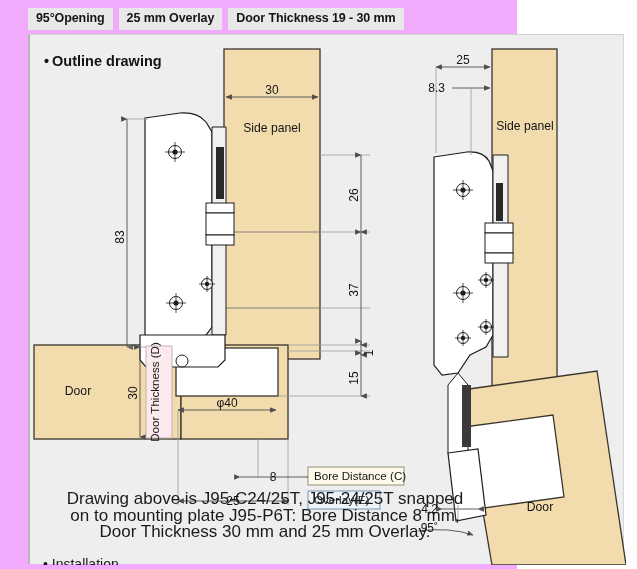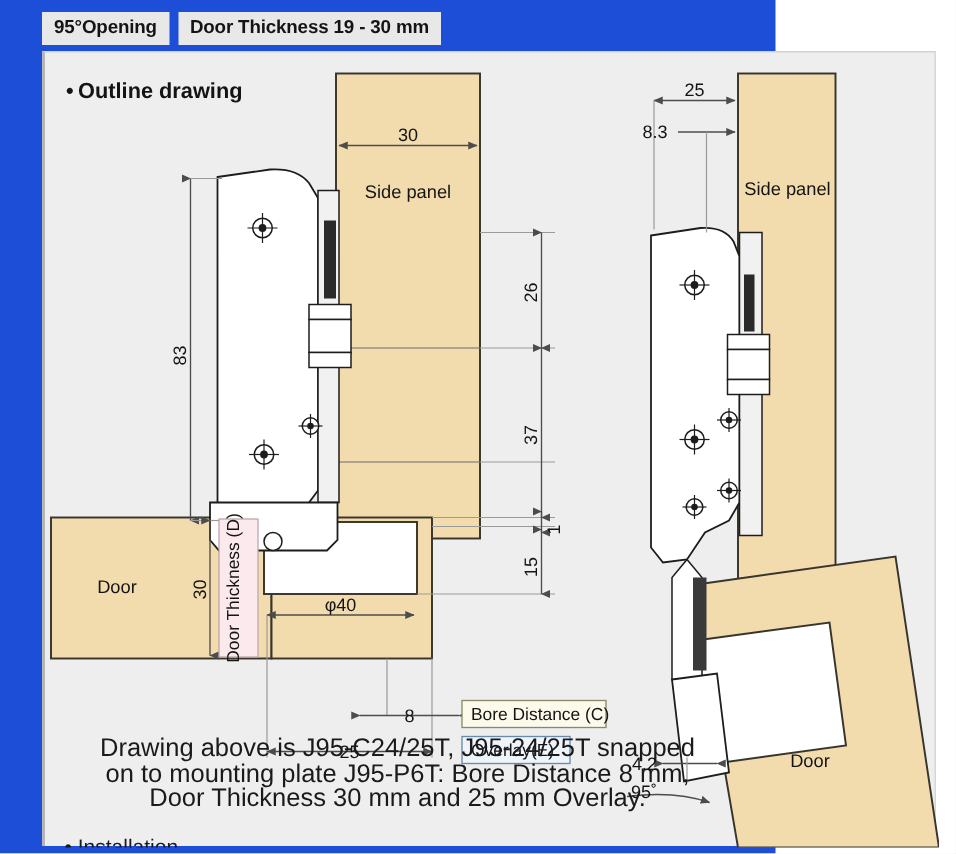--- a/index.html
+++ b/index.html
@@ -5,21 +5,21 @@
   html, body {
     margin: 0; padding: 0;
     width: 637px; height: 569px;
     background: #ffffff;
     font-family: "Liberation Sans", sans-serif;
     overflow: hidden;
   }
   #root {
     position: relative;
     width: 517px; height: 569px;
-    background: #1d4ed8;
+    background: #f0abfc;
   }
   
   .tabbar {
     position: absolute;
     left: 28px; top: 8px;
     display: flex;
     gap: 6px;
     align-items: flex-start;
   }
   .tab {
@@ -103,20 +103,21 @@
   }
   .arrowhead { fill: #4c4c4c; stroke: none; }
 </style>
 </head>
 <body>
 
 <div id="root">
 
   <div class="tabbar">
     <div class="tab">95°Opening</div>
+    <div class="tab">25 mm Overlay</div>
     <div class="tab">Door Thickness 19 - 30 mm</div>
   </div>
 
   <div class="panel">
 
     <div class="panel-title">
       <span class="bullet">•</span><span>Outline drawing</span>
     </div>
 
     <svg class="drawing" viewBox="0 0 596 530">

